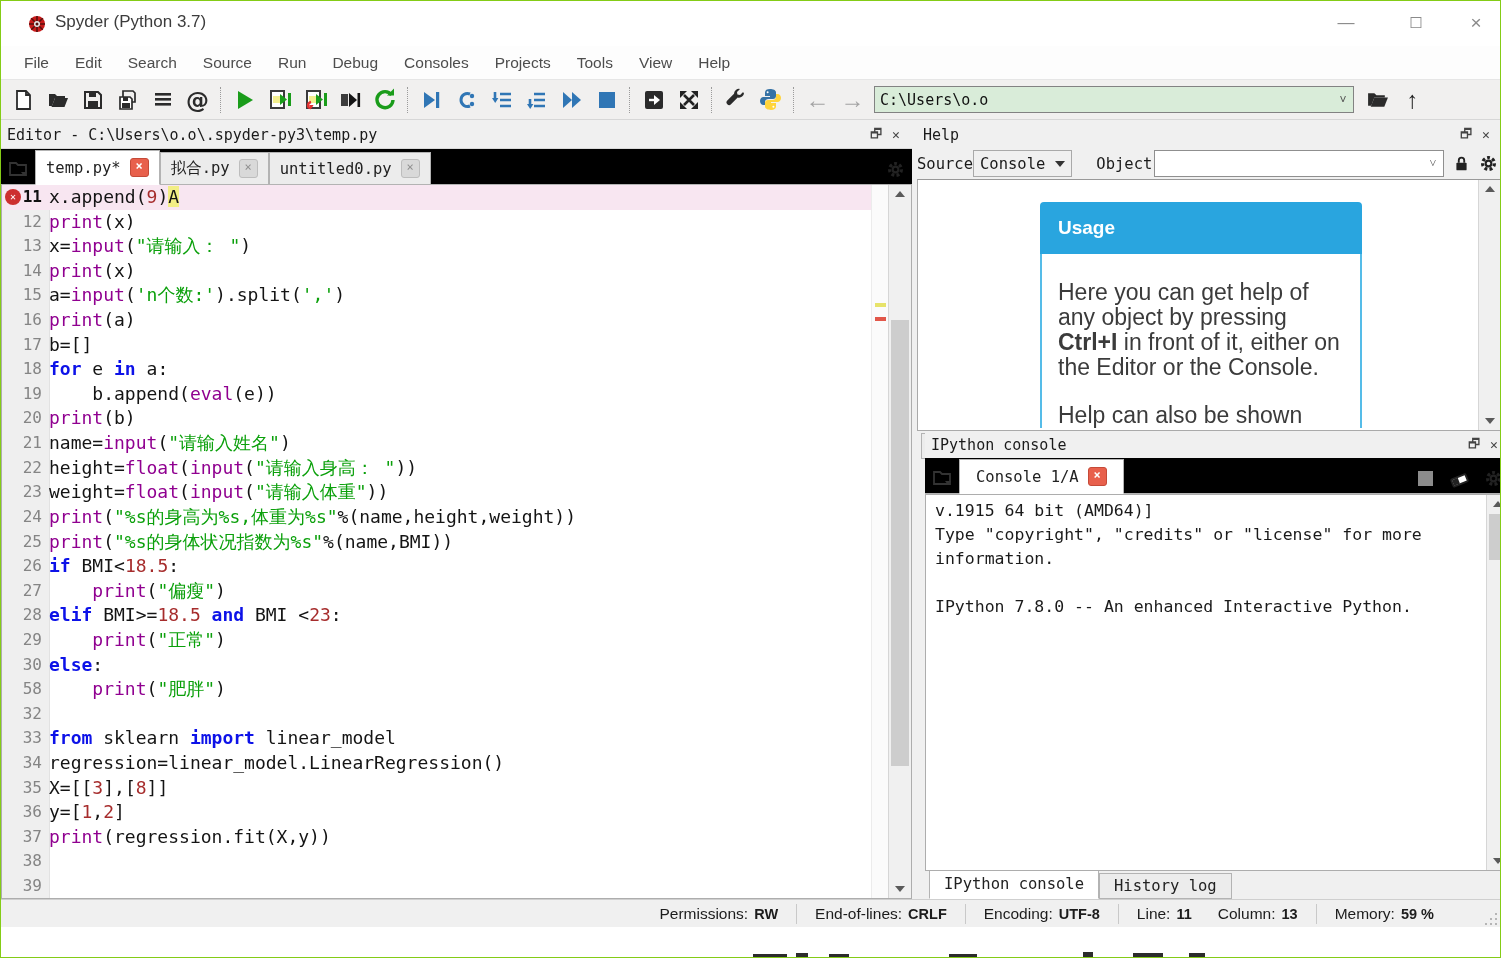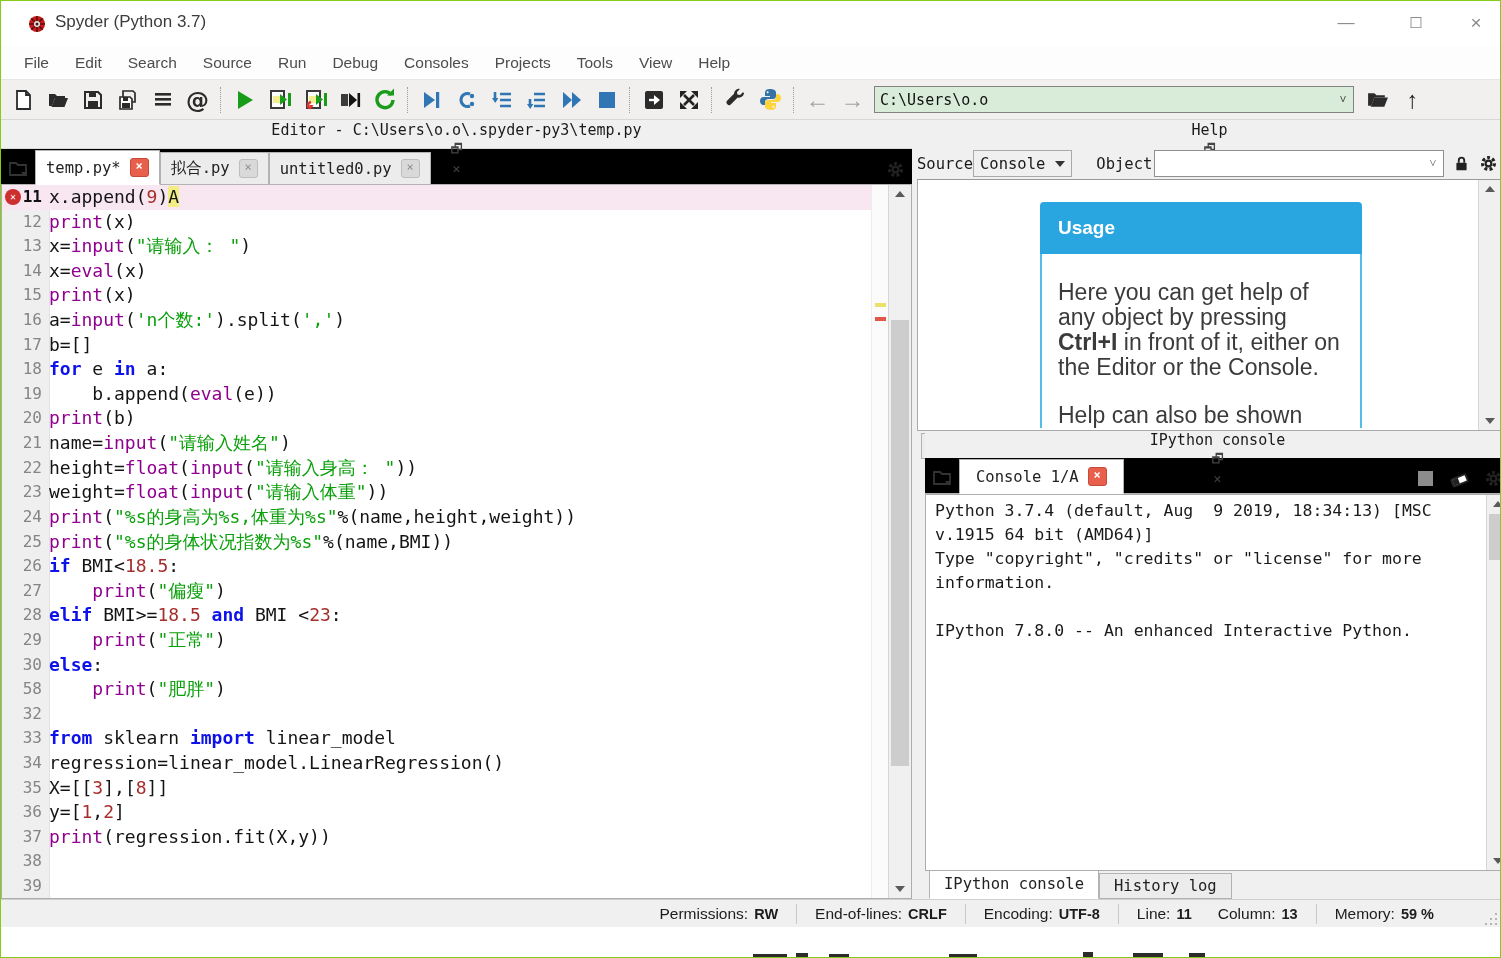--- a/index.html
+++ b/index.html
@@ -22,21 +22,21 @@
   .at-glyph{font-size:23px;font-weight:bold;color:#2b2b2b;font-family:"DejaVu Sans",sans-serif;}
   .nav-arrow{font-size:24px;color:#a3a3a3;font-weight:bold;line-height:20px;}
   .up-arrow{font-size:24px;color:#1b1b1b;font-weight:bold;line-height:20px;}
   .path-combo{height:25px;width:478px;background:#d9ecd9;border:1px solid #828282;display:flex;align-items:center;
               margin:0 6px 0 4px;flex:none;}
   .path-text{flex:1;font-family:"DejaVu Sans Mono",monospace;font-size:15px;color:#111;padding-left:5px;}
   .combo-chevron{width:20px;display:flex;align-items:center;justify-content:center;color:#555;font-size:12px;}
   
   .main{position:absolute;top:119px;left:0;width:1501px;height:779px;background:#f0f0f0;}
   .pane-header{height:27px;display:flex;align-items:center;background:#f0f0f0;
-               font-family:"DejaVu Sans Mono",monospace;font-size:15px;color:#1a1a1a;padding:0 6px;flex-direction:column;}
+               font-family:"DejaVu Sans Mono",monospace;font-size:15px;color:#1a1a1a;padding:0 6px;}
   .ph-title{flex:1;}
   .ph-btn{width:20px;text-align:center;color:#444;font-size:13px;}
   .tabbar{height:36px;display:flex;align-items:flex-end;border-bottom:1px solid #b3b3b3;box-sizing:border-box;background:#000000;}
   .browse-btn{width:34px;height:30px;display:flex;align-items:center;justify-content:center;flex:none;}
   .tab{display:flex;align-items:center;height:31px;padding:0 10px;margin-bottom:-1px;border:1px solid #b3b3b3;
        background:#ececec;font-family:"DejaVu Sans Mono",monospace;font-size:15.5px;color:#222;}
   .tab.active{background:#fff;border-bottom-color:#fff;height:33px;}
   .tclose{margin-left:9px;width:17px;height:17px;border-radius:3px;background:#d9d9d9;border:1px solid #bdbdbd;
           color:#8f8f8f;font-size:12px;line-height:15px;text-align:center;}
   .tab.active .tclose{background:#e8604c;border-color:#c54a38;color:#fff;font-weight:bold;}
@@ -392,23 +392,23 @@
             <div class="gr">35</div>
             <div class="gr">36</div>
             <div class="gr">37</div>
             <div class="gr">38</div>
             <div class="gr">39</div>
           </div>
         <div class="code">
             <div class="cl cur"><span class="tk-t">x.append(</span><span class="tk-num">9</span><span class="tk-t">)</span><span class="tk-hl">A</span></div>
             <div class="cl"><span class="tk-b">print</span><span class="tk-t">(x)</span></div>
             <div class="cl"><span class="tk-t">x=</span><span class="tk-b">input</span><span class="tk-t">(</span><span class="tk-s">"请输入： "</span><span class="tk-t">)</span></div>
-            <div class="cl"><span class="tk-t">x=</span><span class="tk-b">eval</span><span class="tk-t">(x)</span></div>
             <div class="cl"><span class="tk-b">print</span><span class="tk-t">(x)</span></div>
             <div class="cl"><span class="tk-t">a=</span><span class="tk-b">input</span><span class="tk-t">(</span><span class="tk-s">'n个数:'</span><span class="tk-t">).split(</span><span class="tk-s">','</span><span class="tk-t">)</span></div>
+            <div class="cl"><span class="tk-b">print</span><span class="tk-t">(a)</span></div>
             <div class="cl"><span class="tk-t">b=[]</span></div>
             <div class="cl"><span class="tk-k">for</span><span class="tk-t"> e </span><span class="tk-k">in</span><span class="tk-t"> a:</span></div>
             <div class="cl"><span class="tk-t">    b.append(</span><span class="tk-b">eval</span><span class="tk-t">(e))</span></div>
             <div class="cl"><span class="tk-b">print</span><span class="tk-t">(b)</span></div>
             <div class="cl"><span class="tk-t">name=</span><span class="tk-b">input</span><span class="tk-t">(</span><span class="tk-s">"请输入姓名"</span><span class="tk-t">)</span></div>
             <div class="cl"><span class="tk-t">height=</span><span class="tk-b">float</span><span class="tk-t">(</span><span class="tk-b">input</span><span class="tk-t">(</span><span class="tk-s">"请输入身高： "</span><span class="tk-t">))</span></div>
             <div class="cl"><span class="tk-t">weight=</span><span class="tk-b">float</span><span class="tk-t">(</span><span class="tk-b">input</span><span class="tk-t">(</span><span class="tk-s">"请输入体重"</span><span class="tk-t">))</span></div>
             <div class="cl"><span class="tk-b">print</span><span class="tk-t">(</span><span class="tk-s">"%s的身高为%s,体重为%s"</span><span class="tk-t">%(name,height,weight))</span></div>
             <div class="cl"><span class="tk-b">print</span><span class="tk-t">(</span><span class="tk-s">"%s的身体状况指数为%s"</span><span class="tk-t">%(name,BMI))</span></div>
             <div class="cl"><span class="tk-k">if</span><span class="tk-t"> BMI&lt;</span><span class="tk-num">18.5</span><span class="tk-t">:</span></div>
@@ -531,21 +531,20 @@
             <span class="gearbtn">
                 <svg width="19" height="19" viewBox="0 0 20 20">
                   <circle cx="10" cy="10" r="6.2" fill="none" stroke="#222" stroke-width="3.4" stroke-dasharray="3 2.4"></circle>
                   <circle cx="10" cy="10" r="3" fill="none" stroke="#222" stroke-width="2.2"></circle>
                 </svg>
               </span>
           </span>
         </div>
         <div class="con-content">
           <div class="con-lines">
-              <div class="con-line">Python 3.7.4 (default, Aug  9 2019, 18:34:13) [MSC</div>
               <div class="con-line">v.1915 64 bit (AMD64)]</div>
               <div class="con-line">Type "copyright", "credits" or "license" for more</div>
               <div class="con-line">information.</div>
               <div class="con-line"></div>
               <div class="con-line">IPython 7.8.0 -- An enhanced Interactive Python.</div>
               <div class="con-line"></div>
             </div>
           <div class="vscroll">
             <span class="sarrow" style="top:0;">
                 <span class="tri-up"></span>

